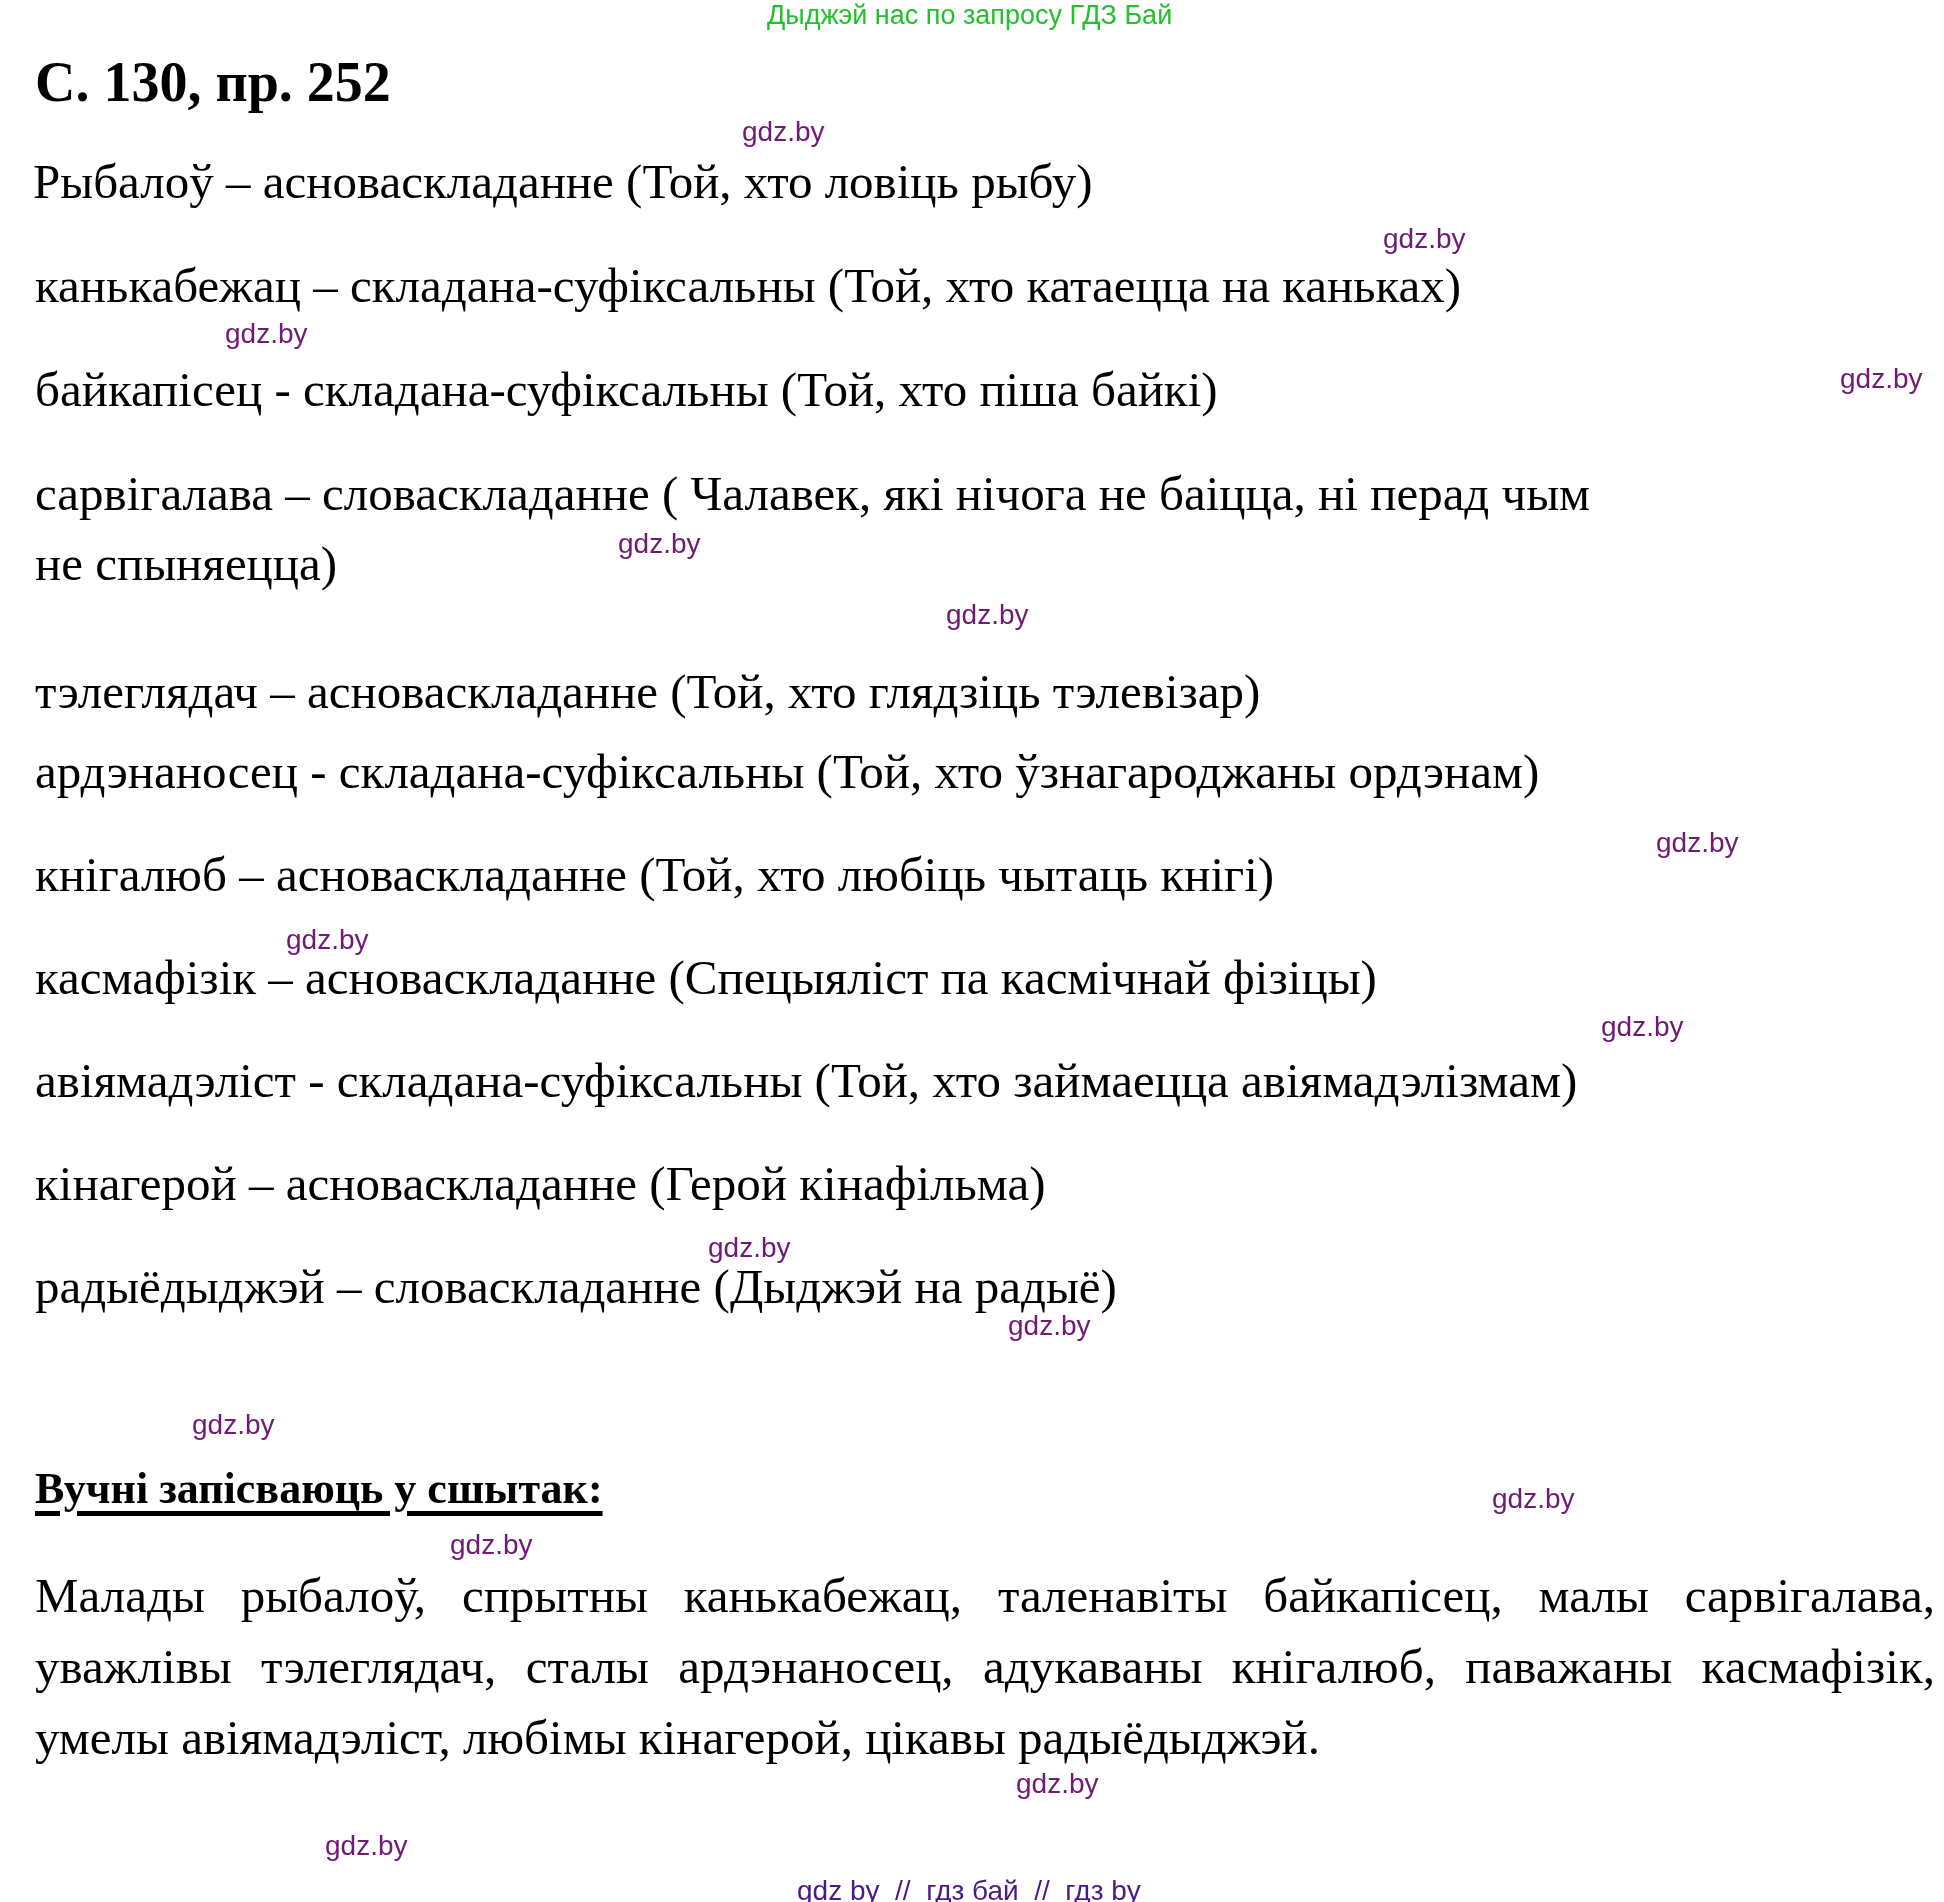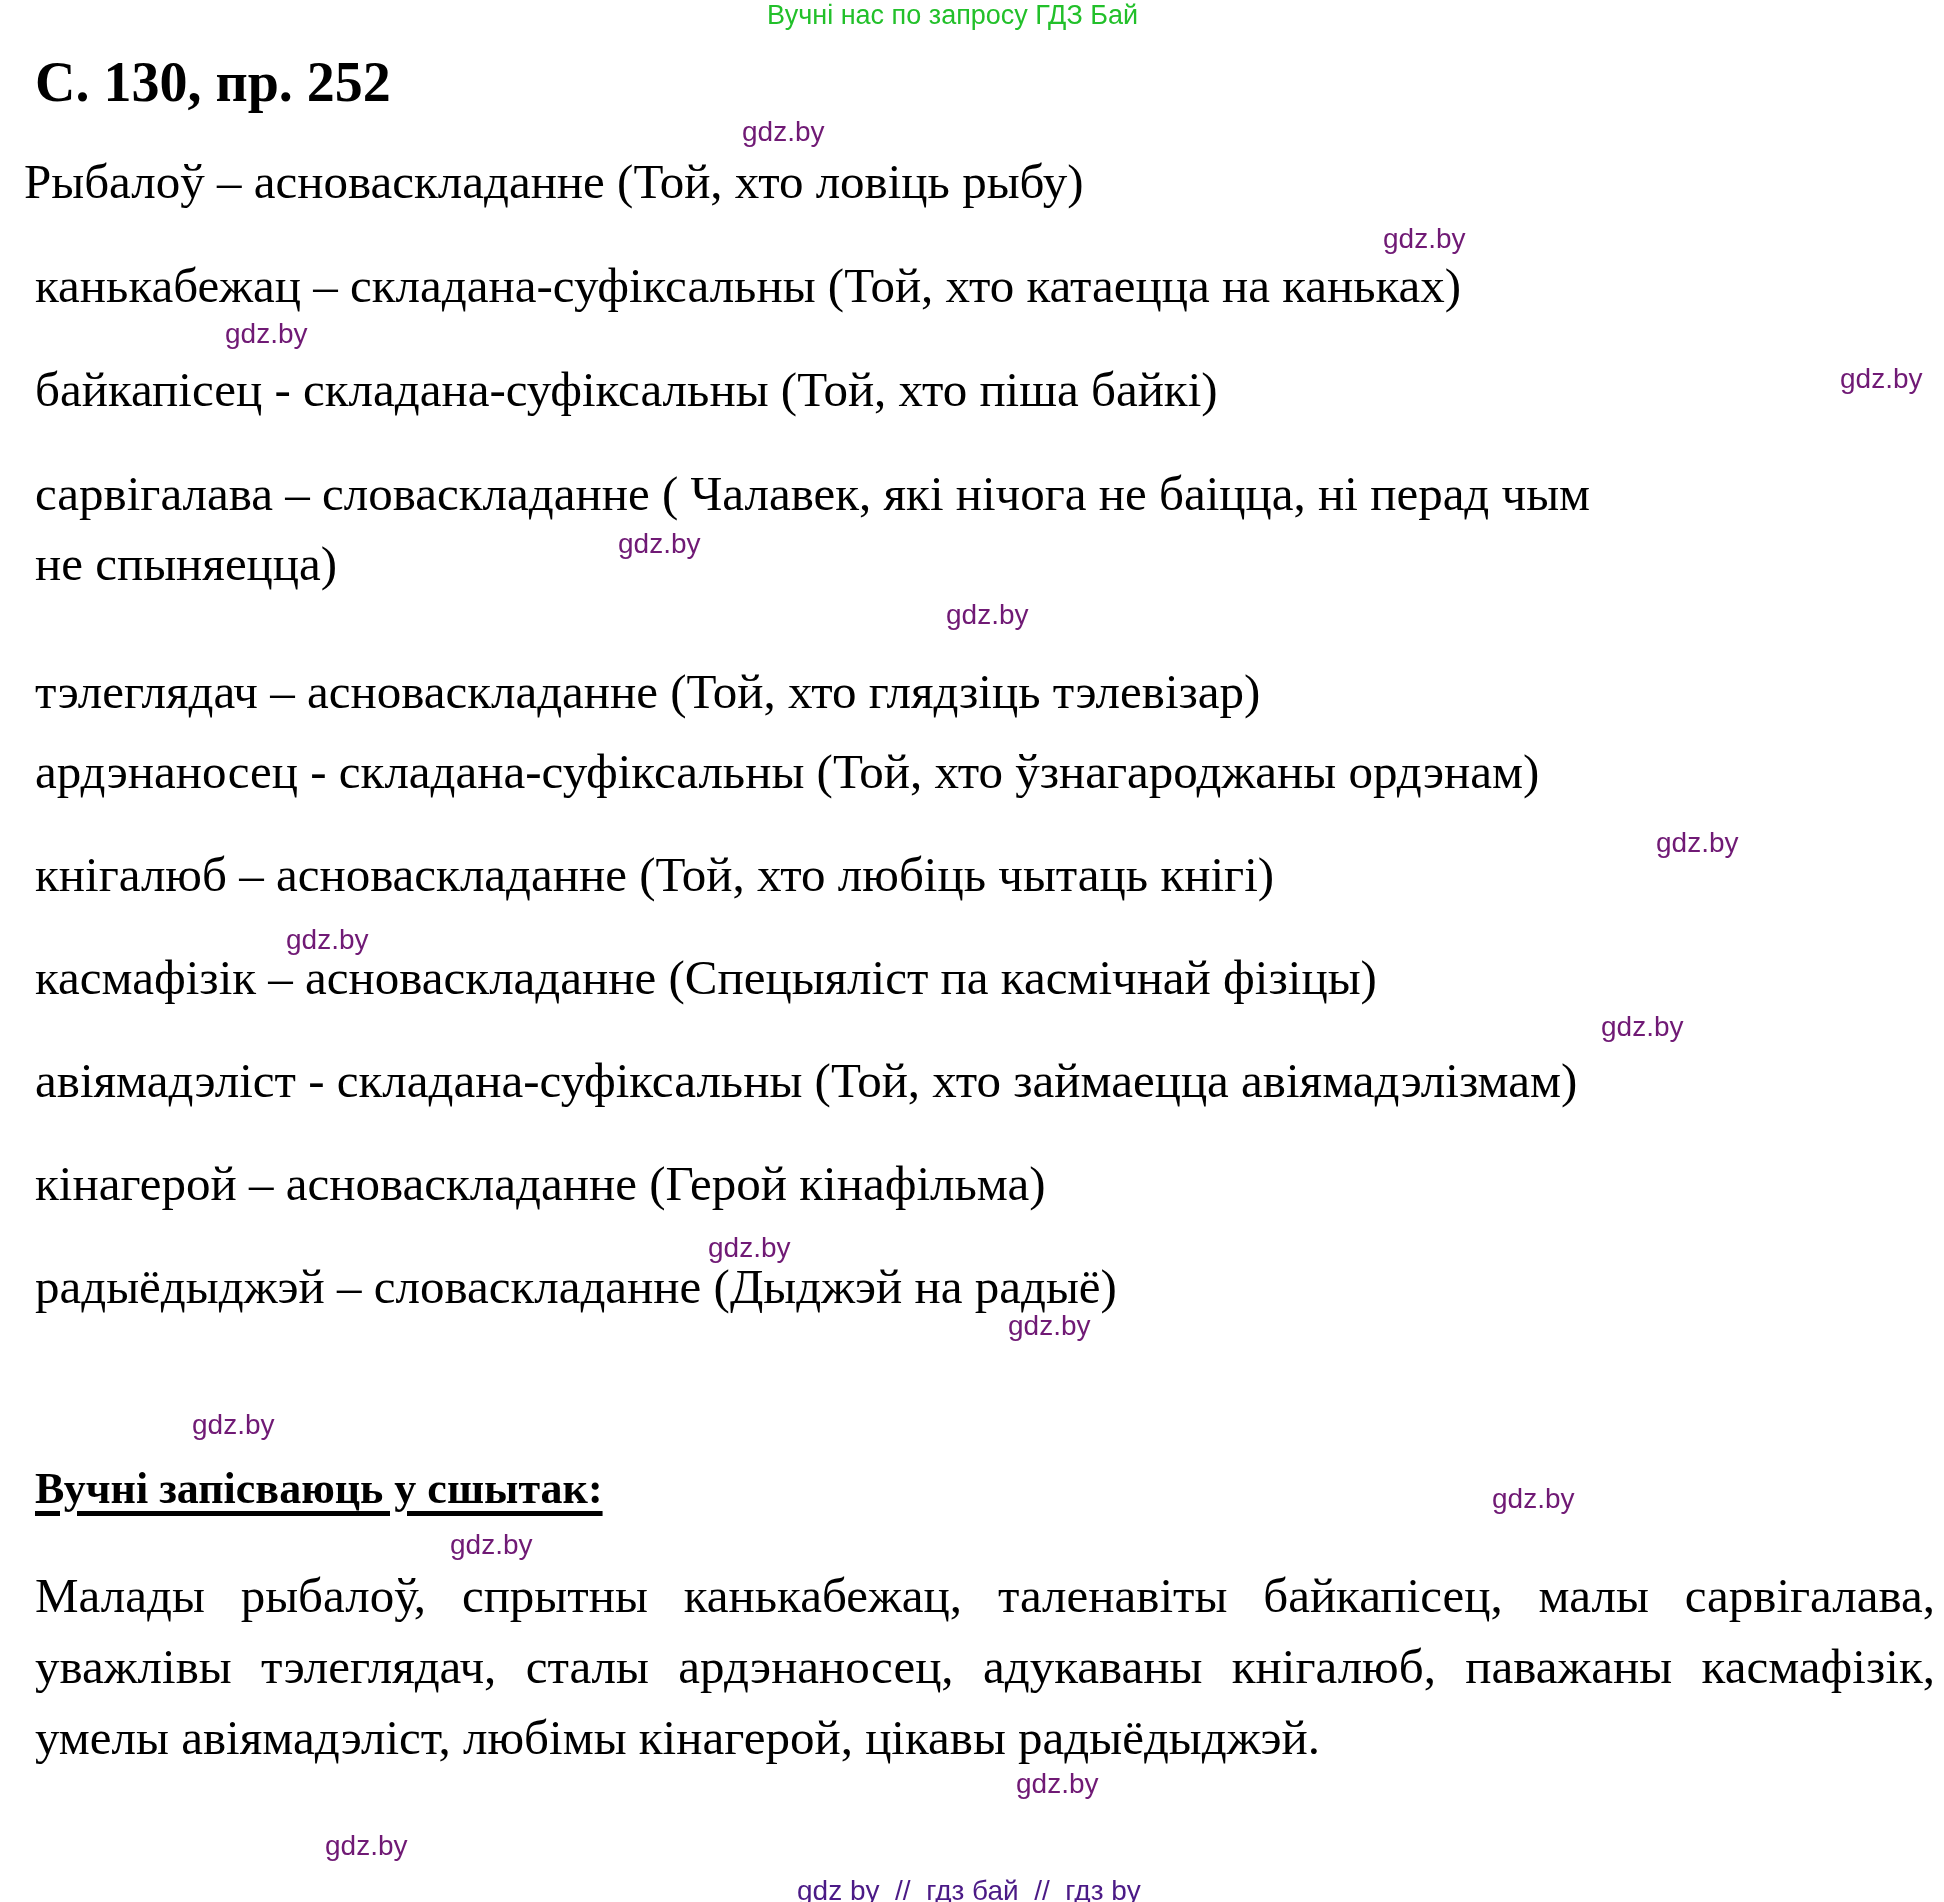--- a/index.html
+++ b/index.html
@@ -9,24 +9,24 @@
   .title{font-family:"Liberation Serif",serif;font-weight:bold;font-size:56px;color:#000;}
   .line{font-family:"Liberation Serif",serif;font-size:49px;color:#000;}
   .wm{font-family:"Liberation Sans",sans-serif;font-size:28px;color:#701a75;}
   .heading{font-family:"Liberation Serif",serif;font-weight:bold;font-size:44px;color:#000;text-decoration:underline;text-decoration-thickness:4.9px;text-underline-offset:7.8px;}
   .para{position:absolute;left:35px;width:1900px;font-family:"Liberation Serif",serif;font-size:49px;line-height:71px;text-align:justify;color:#000;}
   .footer{color:#4b1a86;font-family:"Liberation Sans",sans-serif;font-size:28px;white-space:pre;}
 </style>
 </head>
 <body>
 
-<div class="abs banner" style="left:767px;top:0px;">Вучні нас по запросу ГДЗ Бай</div>
+<div class="abs banner" style="left:767px;top:0px;">Дыджэй нас по запросу ГДЗ Бай</div>
 <div class="abs title" style="left:35px;top:50px;">С. 130, пр. 252</div>
 
-<div class="abs line" style="left:24px;top:153px;">Рыбалоў – асноваскладанне (Той, хто ловіць рыбу)</div>
+<div class="abs line" style="left:33px;top:153px;">Рыбалоў – асноваскладанне (Той, хто ловіць рыбу)</div>
 <div class="abs line" style="left:35px;top:257px;">канькабежац – складана-суфіксальны (Той, хто катаецца на каньках)</div>
 <div class="abs line" style="left:35px;top:361px;">байкапісец - складана-суфіксальны (Той, хто піша байкі)</div>
 <div class="abs line" style="left:35px;top:465px;">сарвігалава – словаскладанне ( Чалавек, які нічога не баіцца, ні перад чым</div>
 <div class="abs line" style="left:35px;top:535px;">не спыняецца)</div>
 <div class="abs line" style="left:35px;top:639px;margin-top:24px;">тэлеглядач – асноваскладанне (Той, хто глядзіць тэлевізар)</div>
 <div class="abs line" style="left:35px;top:743px;">ардэнаносец - складана-суфіксальны (Той, хто ўзнагароджаны ордэнам)</div>
 <div class="abs line" style="left:35px;top:846px;">кнігалюб – асноваскладанне (Той, хто любіць чытаць кнігі)</div>
 <div class="abs line" style="left:35px;top:949px;">касмафізік – асноваскладанне (Спецыяліст па касмічнай фізіцы)</div>
 <div class="abs line" style="left:35px;top:1052px;">авіямадэліст - складана-суфіксальны (Той, хто займаецца авіямадэлізмам)</div>
 <div class="abs line" style="left:35px;top:1155px;">кінагерой – асноваскладанне (Герой кінафільма)</div>

